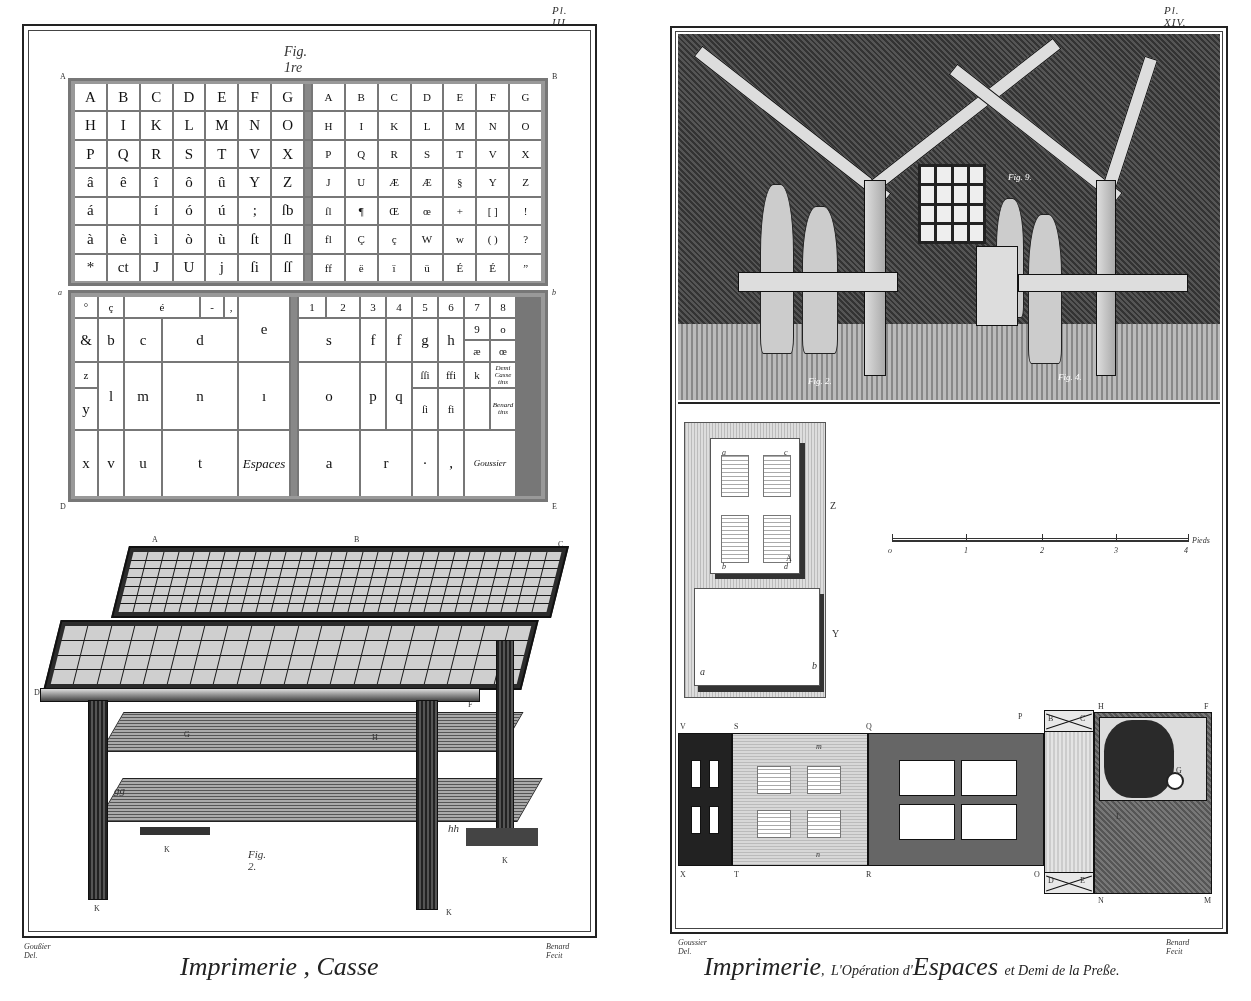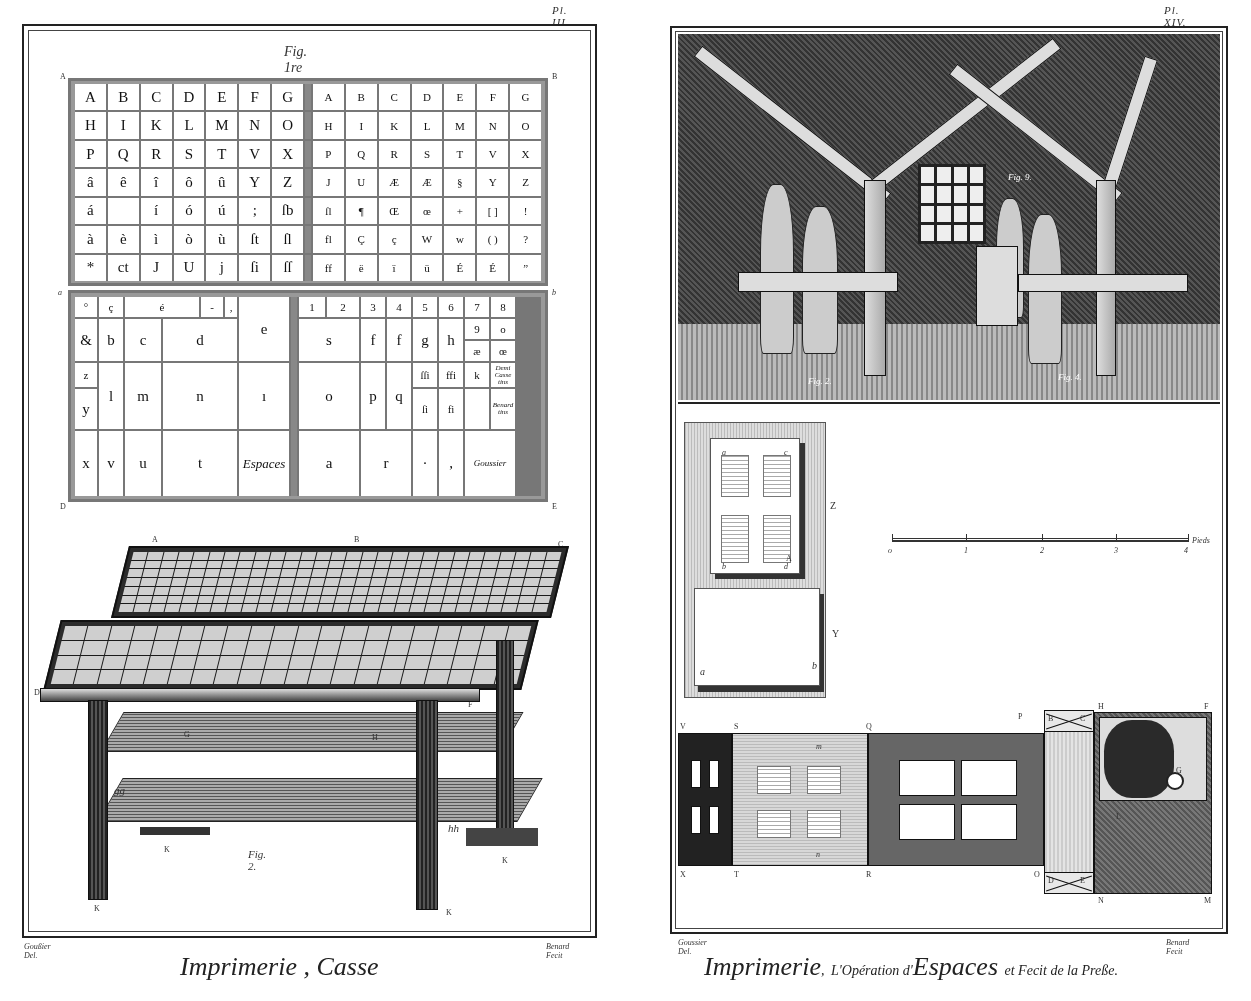--- a/index.html
+++ b/index.html
@@ -696,15 +696,15 @@
       <div class="corner-label" style="left: 816px; top: 850px; font-style: italic;">n</div>
       <div class="corner-label" style="left: 1176px; top: 766px;">G</div>
       <div class="corner-label" style="left: 1116px; top: 812px;">L</div>
     </div>
 
   <div class="credit" style="left:678px;top:938px;">Goussier Del.</div>
   <div class="credit" style="left:1166px;top:938px;">Benard Fecit</div>
   <div class="plate-title" style="left:704px;top:952px;font-size:26px;">
     <span>Imprimerie</span><span class="small">,</span>
     <span class="small">L'Opération d'</span><span>Espaces</span>
-    <span class="small">et Fecit de la Preße.</span>
+    <span class="small">et Demi de la Preße.</span>
   </div>
 </div>
 
 </body></html>

